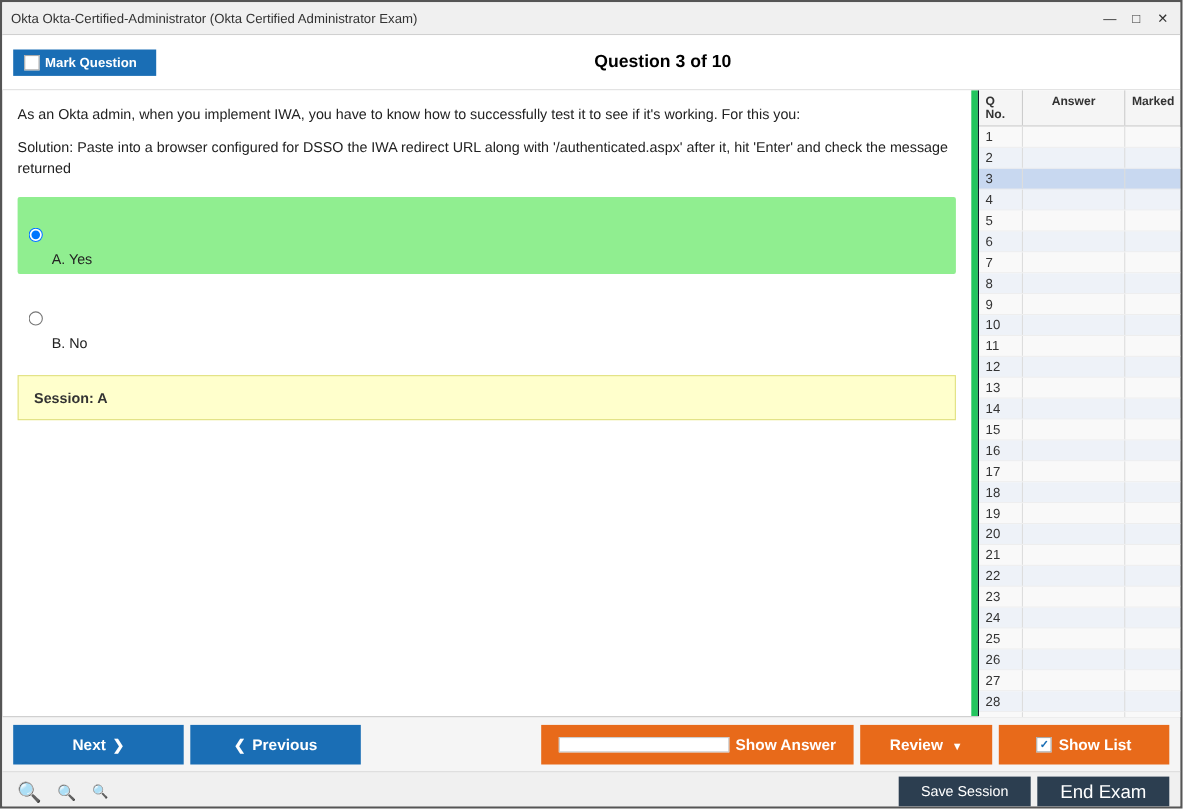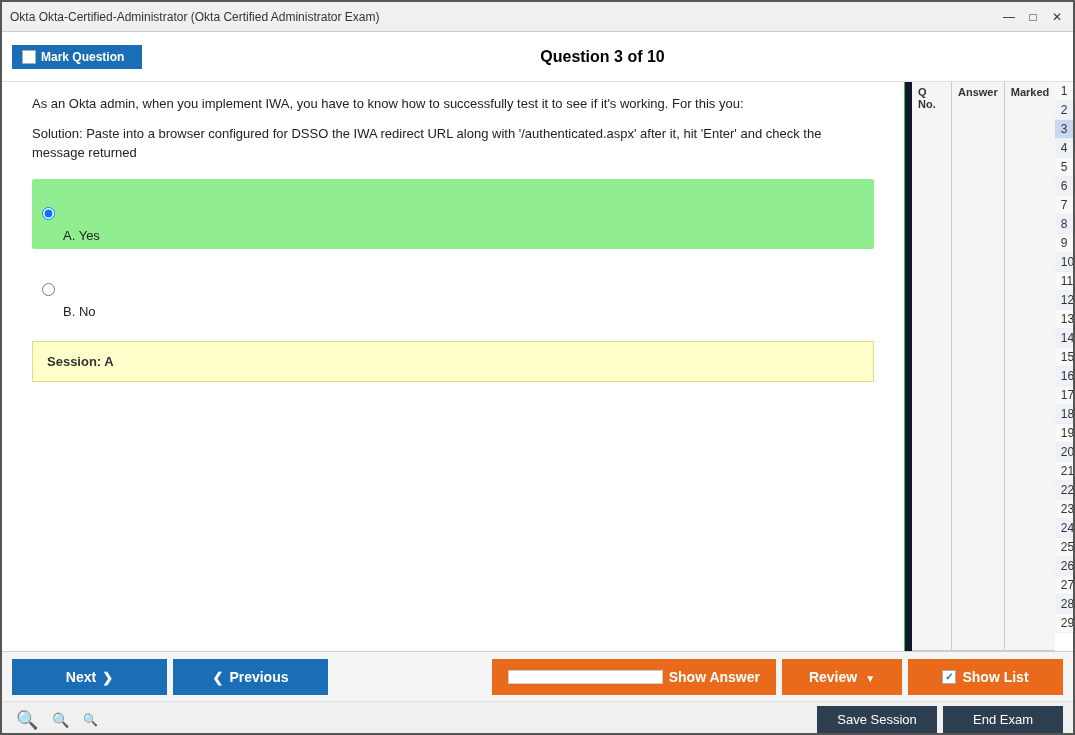--- a/index.html
+++ b/index.html
@@ -87,23 +87,23 @@
     
     .content-area {
       display: flex;
       flex: 1;
       overflow: hidden;
     }
 
     
     .left-panel {
       flex: 1;
-      padding: 12px 30px;
+      padding: 12px 14px;
       overflow-y: auto;
-      border-right: 1px solid #22c55e;
+      border-right: 6px solid #22c55e;
     }
 
     .question-text {
       font-size: 13px;
       color: #222;
       margin-bottom: 10px;
       line-height: 1.5;
     }
     .solution-text {
       font-size: 13px;
@@ -144,24 +144,24 @@
       margin-top: 10px;
     }
     .answer-text {
       font-size: 13px;
       font-weight: bold;
       color: #333;
     }
 
     
     .right-panel {
-      width: 168px;
-      display: flex;
-      flex-direction: row;
-      border-left: 7px solid #0f172a;
+      width: 184px;
+      display: flex;
+      flex-direction: column;
+      border-left: 1px solid #0f172a;
     }
     .right-panel-header {
       display: flex;
       background: #f5f5f5;
       border-bottom: 1px solid #ccc;
       font-size: 11px;
       font-weight: bold;
       color: #333;
     }
     .right-panel-header .col-qno {
@@ -337,21 +337,21 @@
       font-size: 13px;
       cursor: pointer;
       min-width: 120px;
     }
     .end-exam-btn {
       background: #2c3e50;
       color: white;
       border: none;
       padding: 0 14px;
       height: 28px;
-      font-size: 13px;
+      font-size: 17px;
       cursor: pointer;
       min-width: 120px;
     }
 
     .chevron-left::before { content: '❮'; font-size: 13px; }
     .chevron-right::before { content: '❯'; font-size: 13px; }
     .down-arrow::before { content: '▼'; font-size: 10px; }
   </style>
 </head>
 <body>

